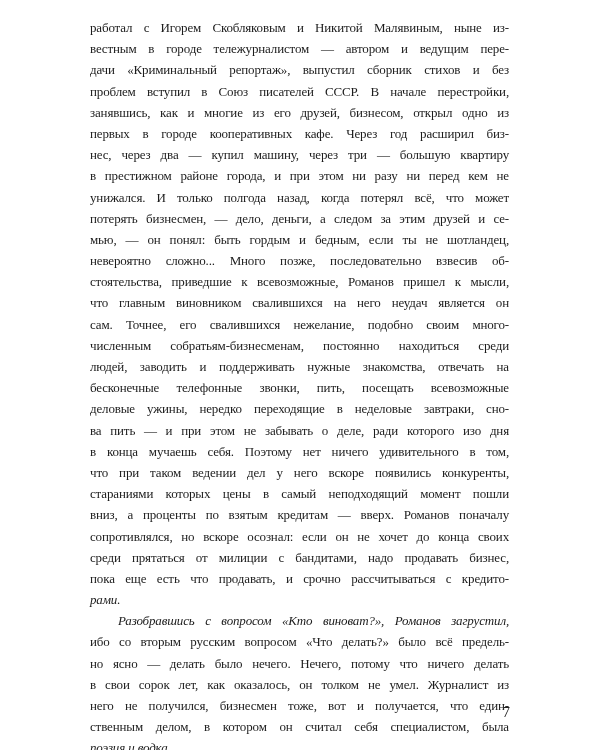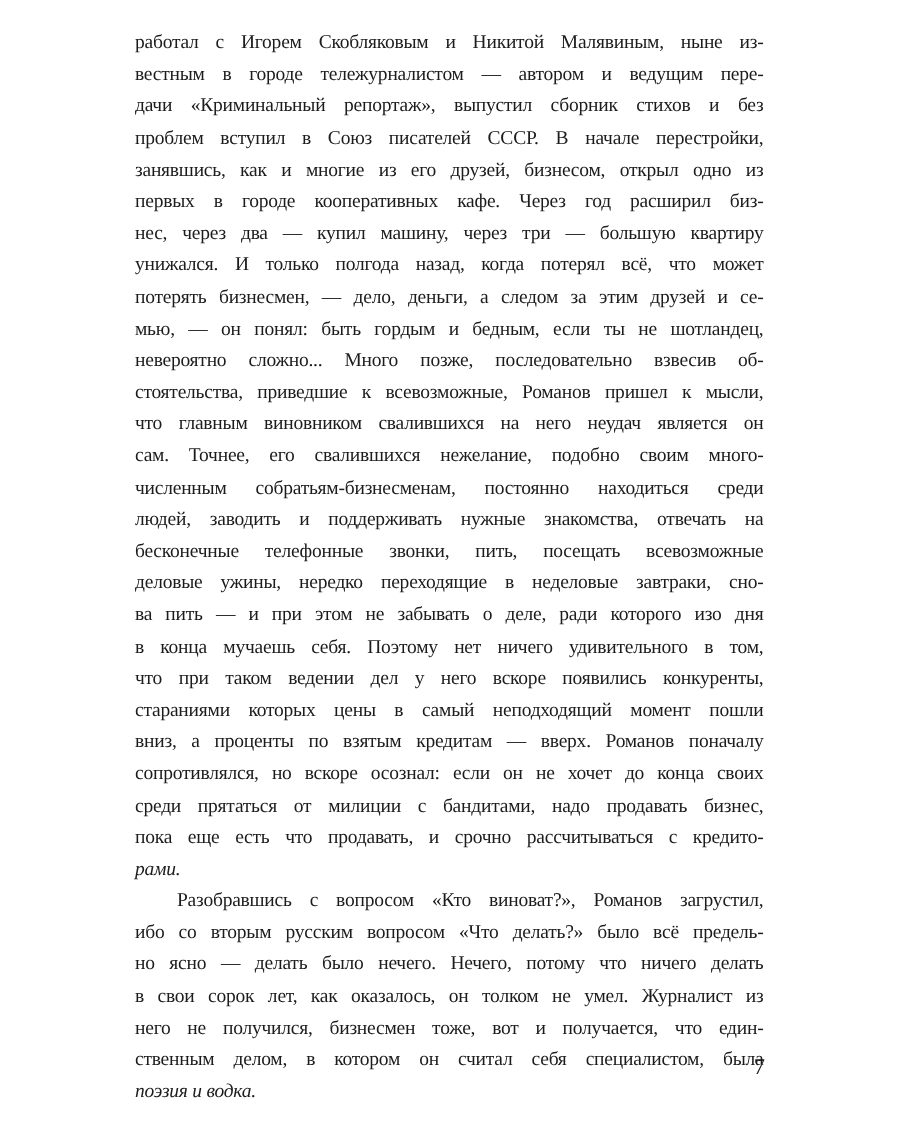--- a/index.html
+++ b/index.html
@@ -30,20 +30,21 @@
       text-align: justify;
       text-align-last: justify;
       letter-spacing: -0.15px;
     }
     .line.last {
       text-align-last: left;
       font-style: italic;
     }
     .line.indent {
       padding-left: 28px;
+      font-style: italic;
     }
     .page-number {
       position: absolute;
       left: 500px;
       top: 704px;
       width: 10px;
       font-size: 15px;
       text-align: right;
       color: #222;
     }
@@ -53,20 +54,21 @@
 
 <div class="page" id="page-body">
     <div>
       <span class="line">работал с Игорем Скобляковым и Никитой Малявиным, ныне из-</span>
       <span class="line">вестным в городе тележурналистом — автором и ведущим пере-</span>
       <span class="line">дачи «Криминальный репортаж», выпустил сборник стихов и без</span>
       <span class="line">проблем вступил в Союз писателей СССР. В начале перестройки,</span>
       <span class="line">занявшись, как и многие из его друзей, бизнесом, открыл одно из</span>
       <span class="line">первых в городе кооперативных кафе. Через год расширил биз-</span>
       <span class="line">нес, через два — купил машину, через три — большую квартиру</span>
+      <span class="line">в престижном районе города, и при этом ни разу ни перед кем не</span>
       <span class="line">унижался. И только полгода назад, когда потерял всё, что может</span>
       <span class="line">потерять бизнесмен, — дело, деньги, а следом за этим друзей и се-</span>
       <span class="line">мью, — он понял: быть гордым и бедным, если ты не шотландец,</span>
       <span class="line">невероятно сложно... Много позже, последовательно взвесив об-</span>
       <span class="line">стоятельства, приведшие к всевозможные, Романов пришел к мысли,</span>
       <span class="line">что главным виновником свалившихся на него неудач является он</span>
       <span class="line">сам. Точнее, его свалившихся нежелание, подобно своим много-</span>
       <span class="line">численным собратьям-бизнесменам, постоянно находиться среди</span>
       <span class="line">людей, заводить и поддерживать нужные знакомства, отвечать на</span>
       <span class="line">бесконечные телефонные звонки, пить, посещать всевозможные</span>

